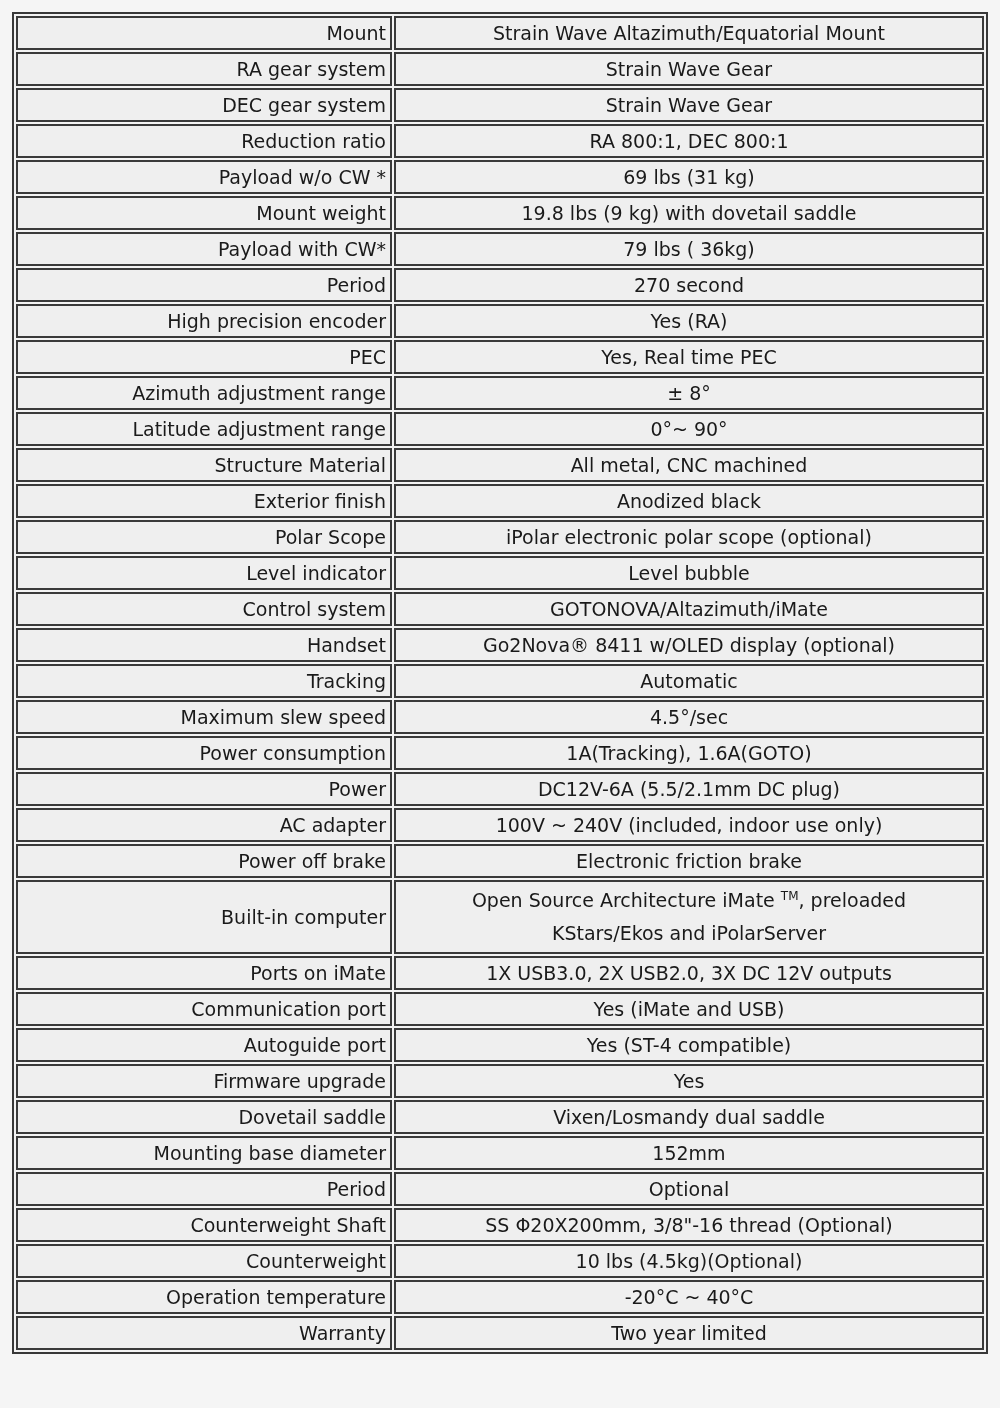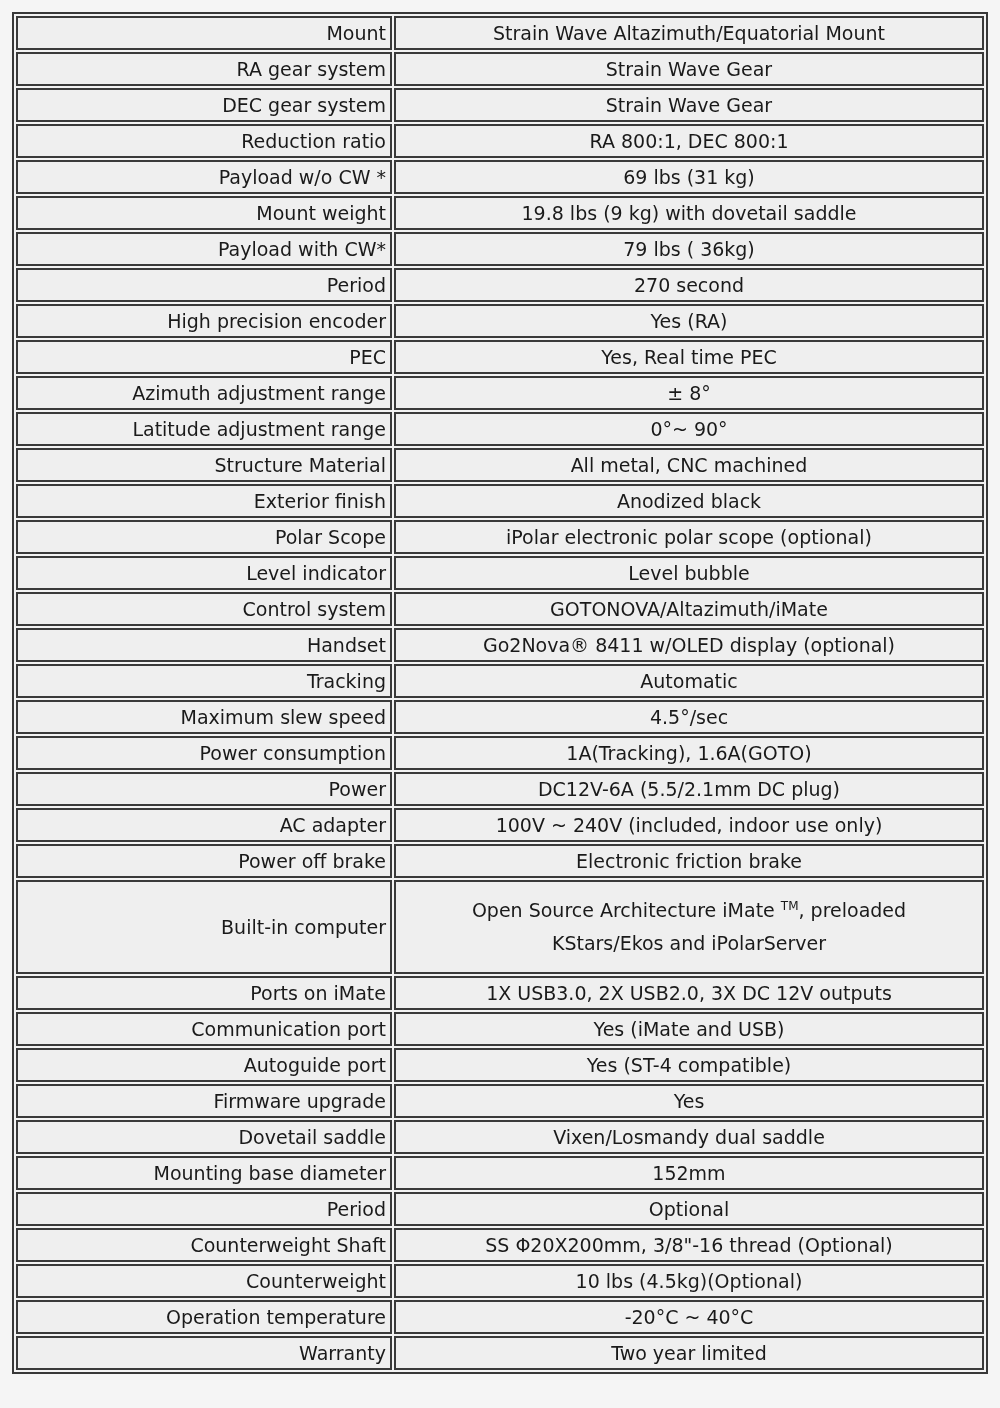--- a/index.html
+++ b/index.html
@@ -40,21 +40,21 @@
     text-align: right;
     padding-right: 4px;
   }
   td.value-cell {
     text-align: center;
     margin-left: 40px;
   }
   td.value-cell.multiline {
     height: auto;
     white-space: normal;
-    padding: 12px 6px;
+    padding: 2px 6px;
   }
   .vline {
     display: block;
     line-height: 33px;
     text-align: center;
   }
   sup.tm {
     font-size: 12px;
     vertical-align: super;
     line-height: 0;

